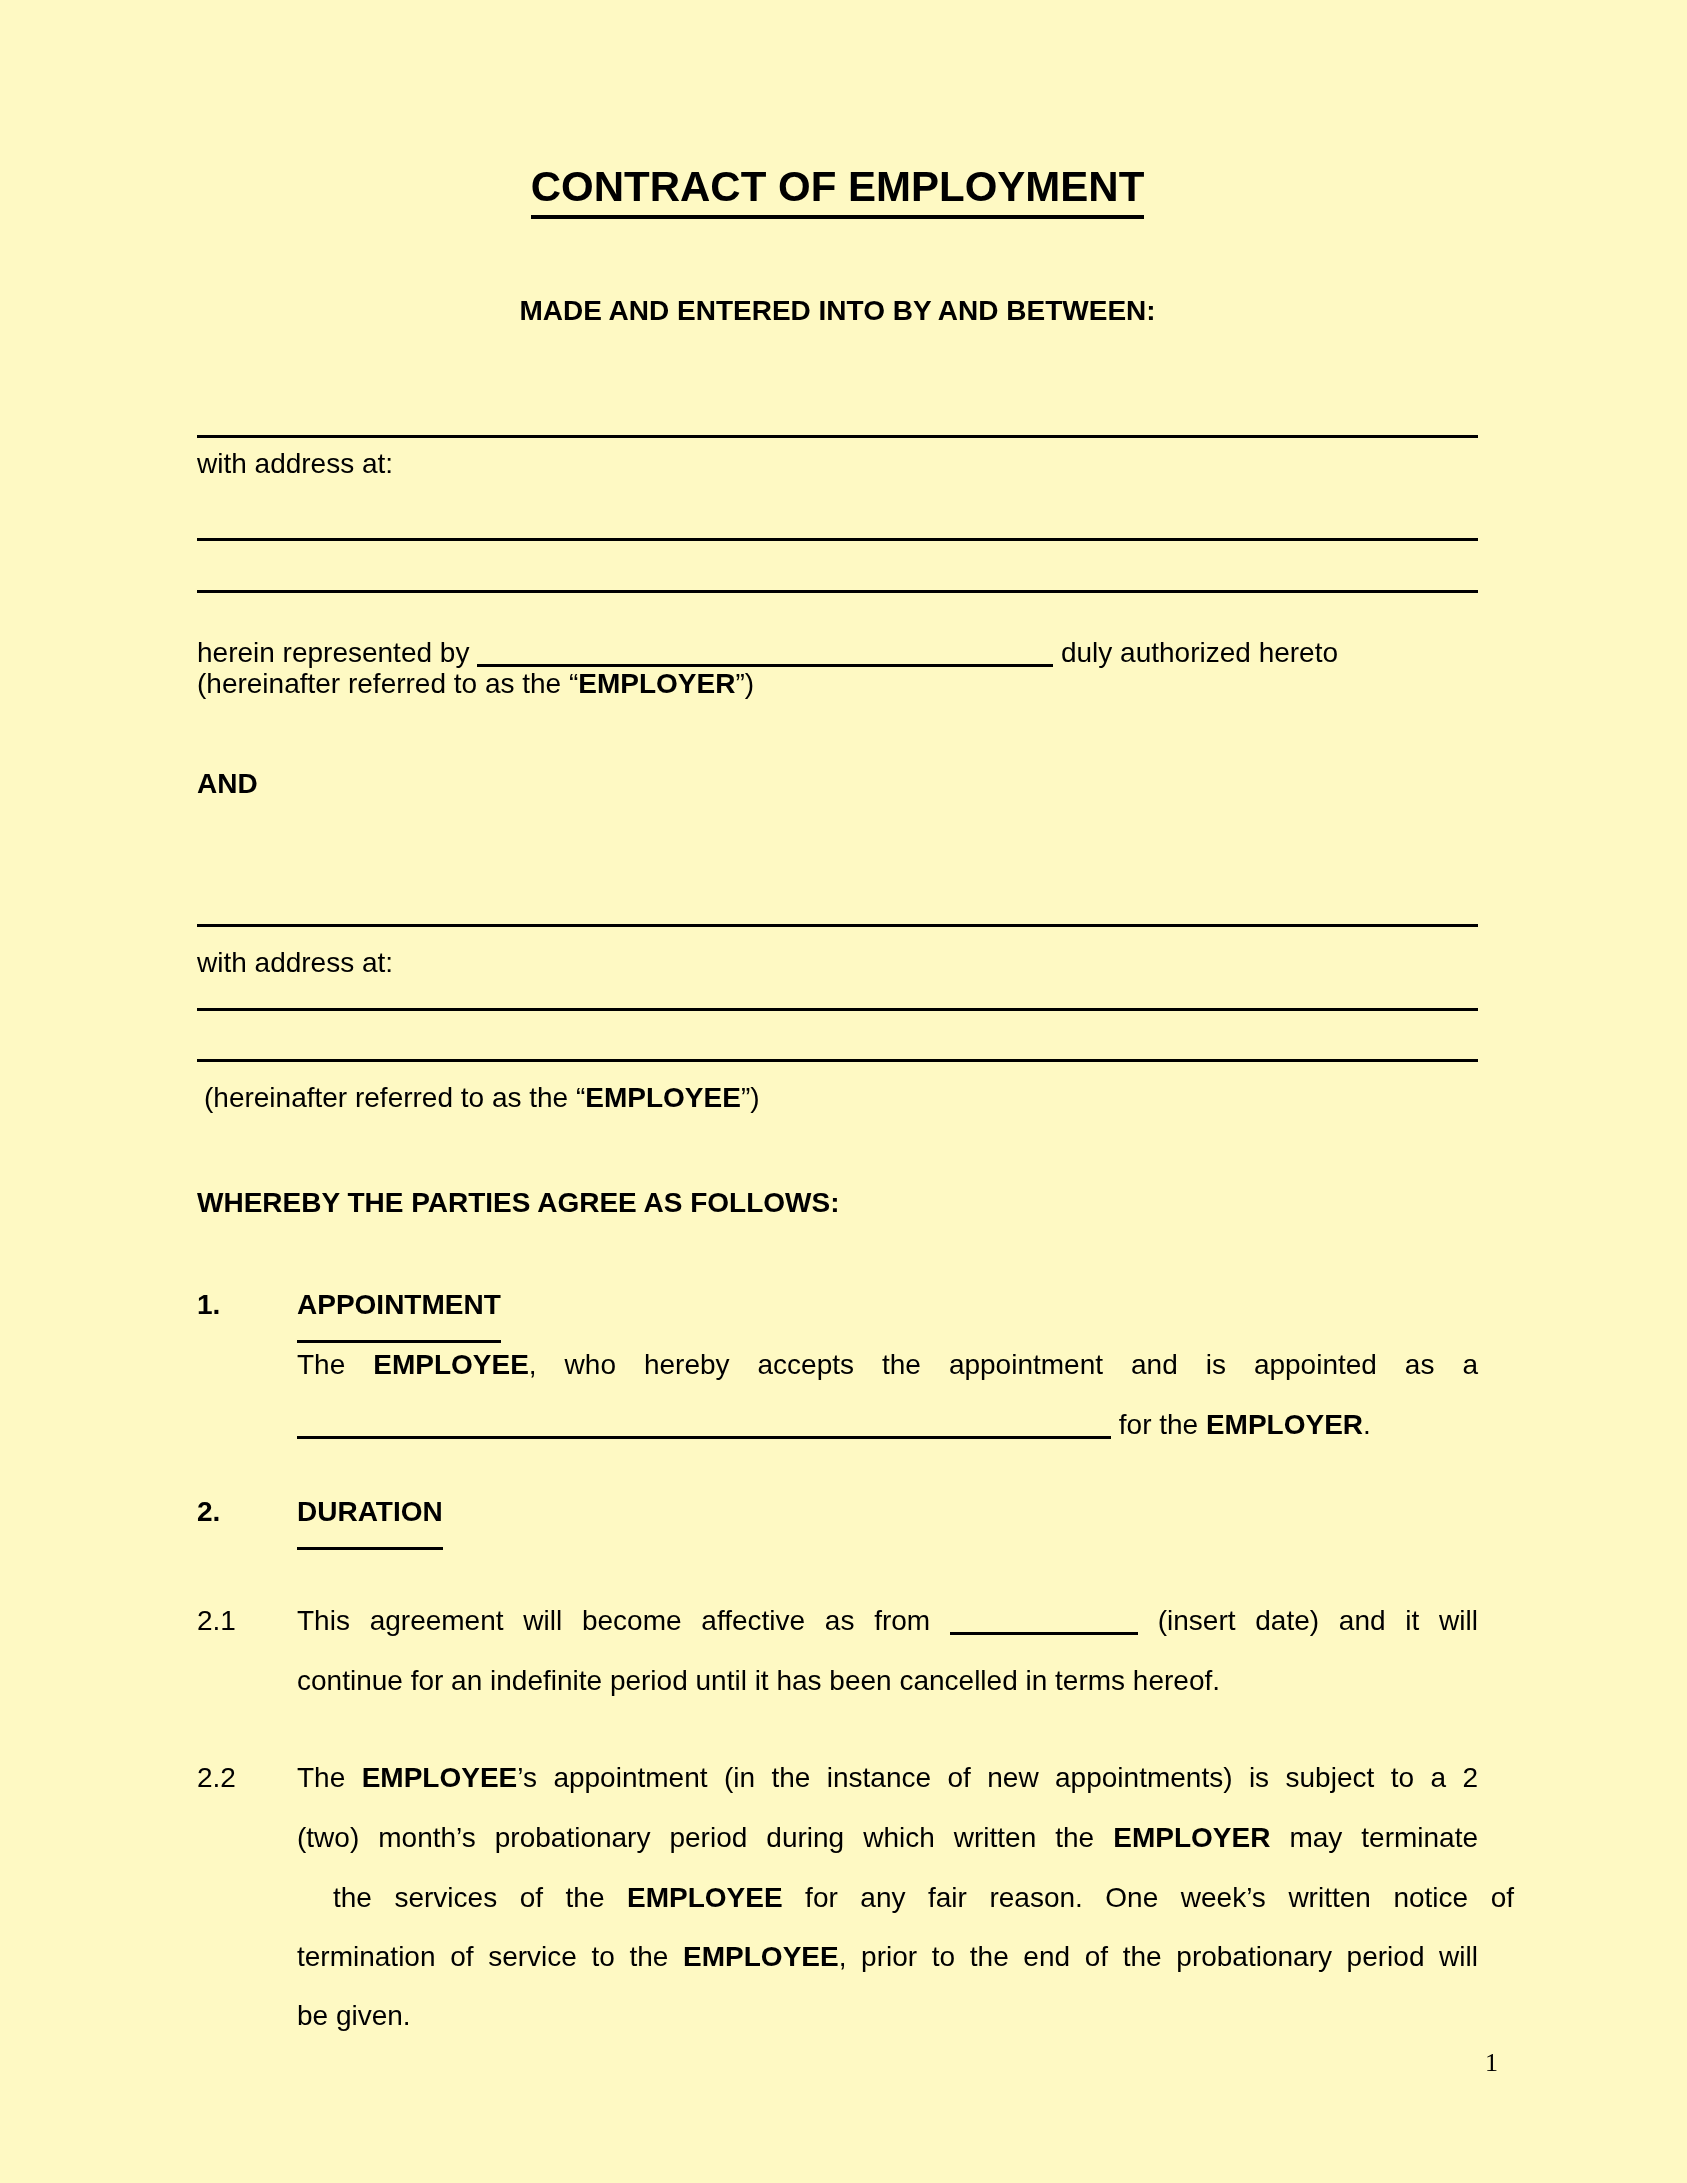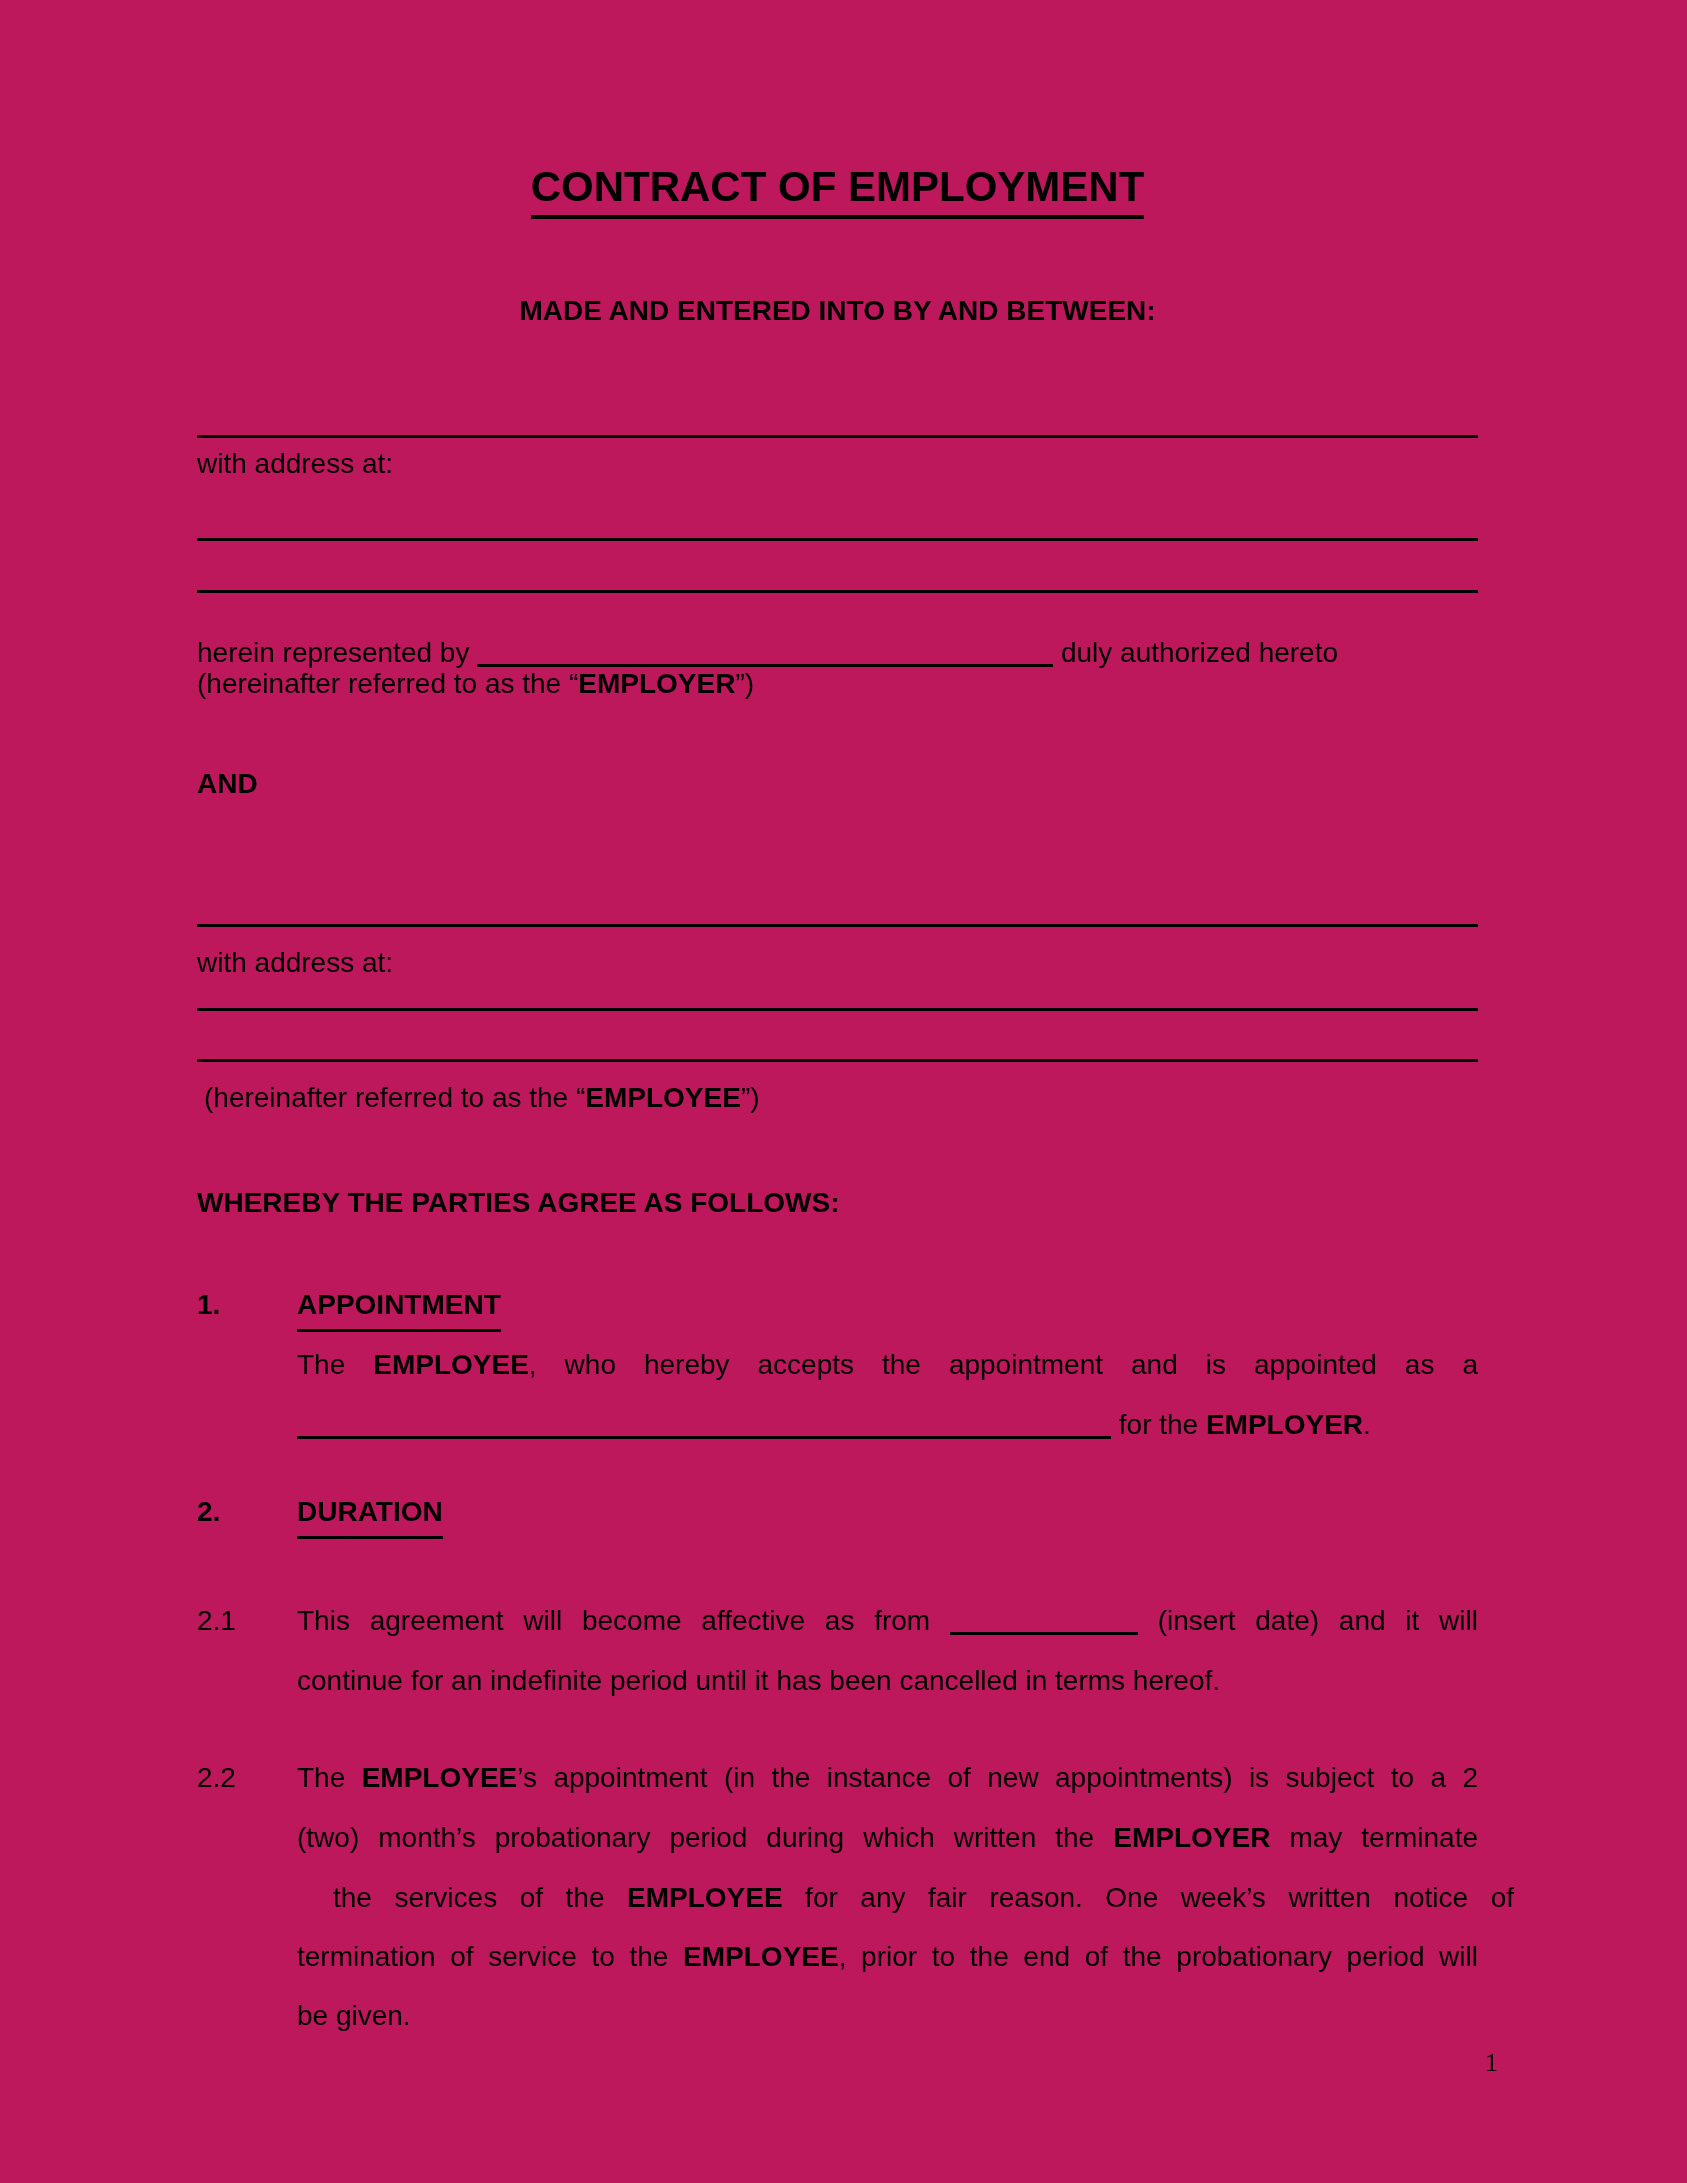--- a/index.html
+++ b/index.html
@@ -1,19 +1,19 @@
 <!DOCTYPE html>
 <html style="font-size:14px"><head>
 <meta charset="utf-8">
 <style>
   html,body{margin:0;padding:0;background:#ffffff;}
   .page{
     position:relative;
     width:1687px;height:2184px;
-    background:#be185d;
+    background:#fef9c3;
     font-family:"Liberation Sans","DejaVu Sans",sans-serif;
     color:#000;
     overflow:hidden;
   }
   .abs{position:absolute;}
   .t{font-size:28px;line-height:35px;color:#000;}
   .small{font-size:24.5px;line-height:31px;}
   .b{font-weight:700;}
   .center{left:197px;width:1281px;text-align:center;}
   .left{left:197px;width:1281px;text-align:left;}
@@ -24,21 +24,21 @@
     left:197px;width:1281px;text-align:center;
   }
   .title .u{border-bottom:4.4px solid #000;padding-bottom:5.2px;}
   .rule{position:absolute;left:197px;width:1281px;border-top:3.5px solid #000;height:0;}
   .blank{
     display:inline-block;height:8.7px;
     border-bottom:3.5px solid #000;
     vertical-align:-5.2px;
   }
   .num{display:inline-block;width:100px;}
-  .headu{border-bottom:3.5px solid #000;padding-bottom:9px;}
+  .headu{border-bottom:3.5px solid #000;padding-bottom:20px;}
   .serif{font-family:"Liberation Serif","DejaVu Serif",serif;font-size:26px;line-height:31px;}
 </style>
 </head>
 <body>
 
 <div class="page">
 
   <div class="abs title" style="top:162px;">
     <span class="u">CONTRACT OF EMPLOYMENT</span>
   </div>

